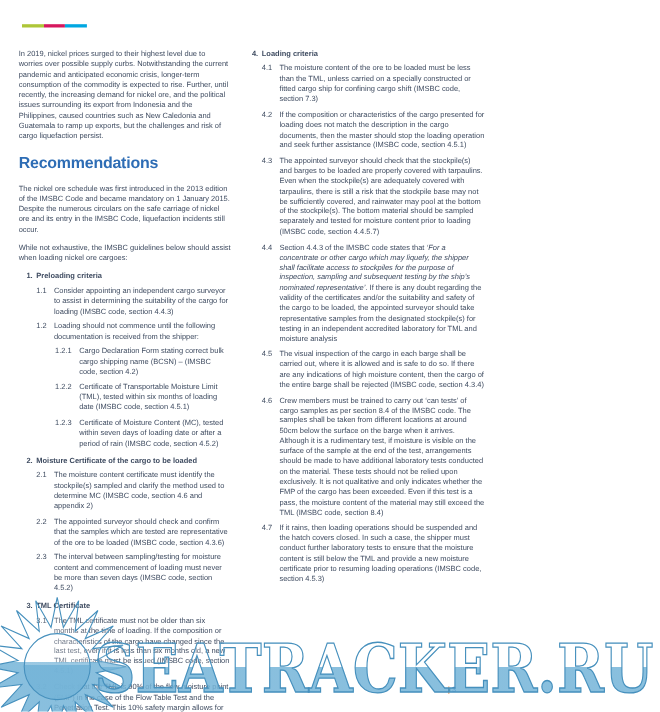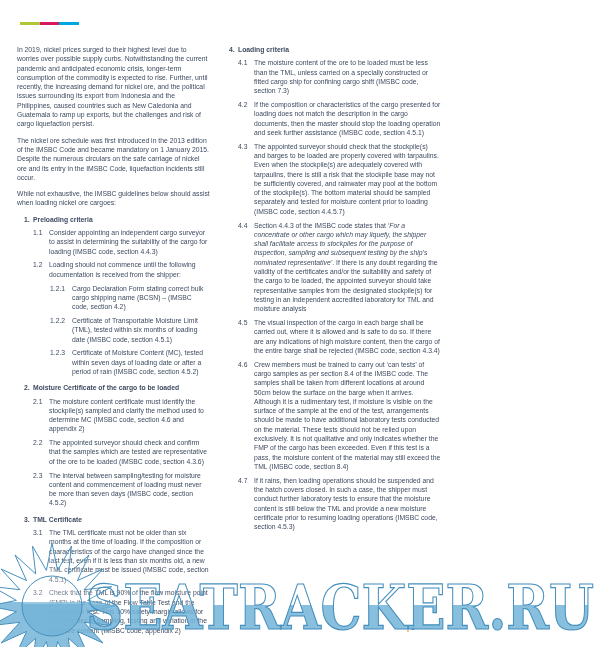--- a/index.html
+++ b/index.html
@@ -65,20 +65,21 @@
   <div class="logo-seg seg-green"></div>
   <div class="logo-seg seg-pink"></div>
   <div class="logo-seg seg-blue"></div>
 </div>
 
 <div class="content">
 
   <div class="col col-left">
     <p class="para">In 2019, nickel prices surged to their highest level due to worries over possible supply curbs. Notwithstanding the current pandemic and anticipated economic crisis, longer-term consumption of the commodity is expected to rise. Further, until recently, the increasing demand for nickel ore, and the political issues surrounding its export from Indonesia and the Philippines, caused countries such as New Caledonia and Guatemala to ramp up exports, but the challenges and risk of cargo liquefaction persist.</p>
 
+    <div class="rec-title">Recommendations</div>
 
     <p class="para">The nickel ore schedule was first introduced in the 2013 edition of the IMSBC Code and became mandatory on 1 January 2015. Despite the numerous circulars on the safe carriage of nickel ore and its entry in the IMSBC Code, liquefaction incidents still occur.</p>
     <p class="para">While not exhaustive, the IMSBC guidelines below should assist when loading nickel ore cargoes:</p>
 
     <div class="section">
       <div class="sec-head">
         <span class="sec-num">1.</span>
         <span>Preloading criteria</span>
       </div>
       <div class="item">

